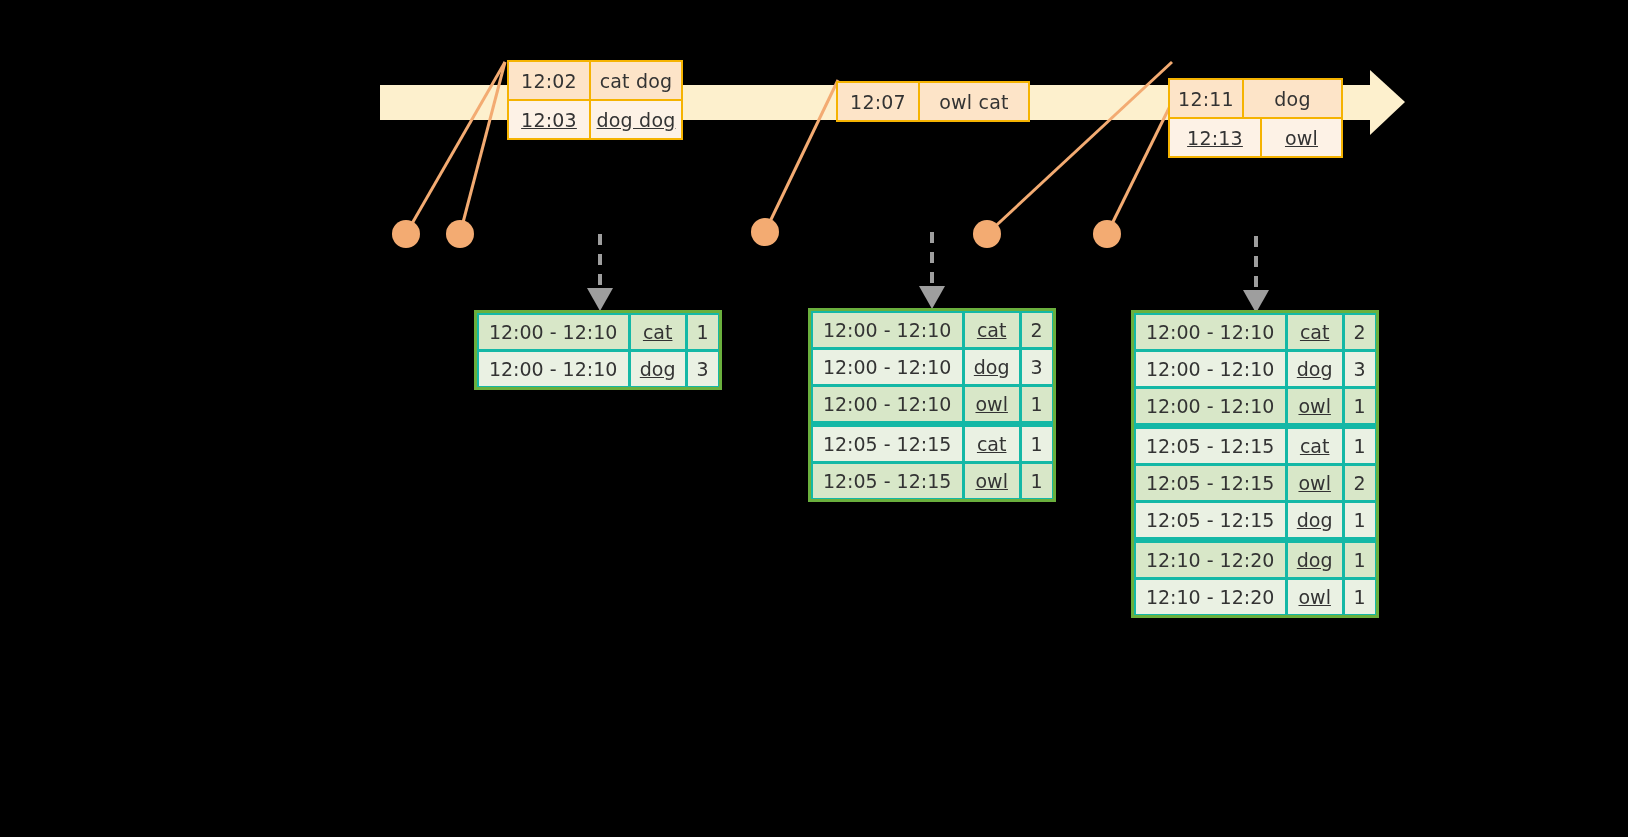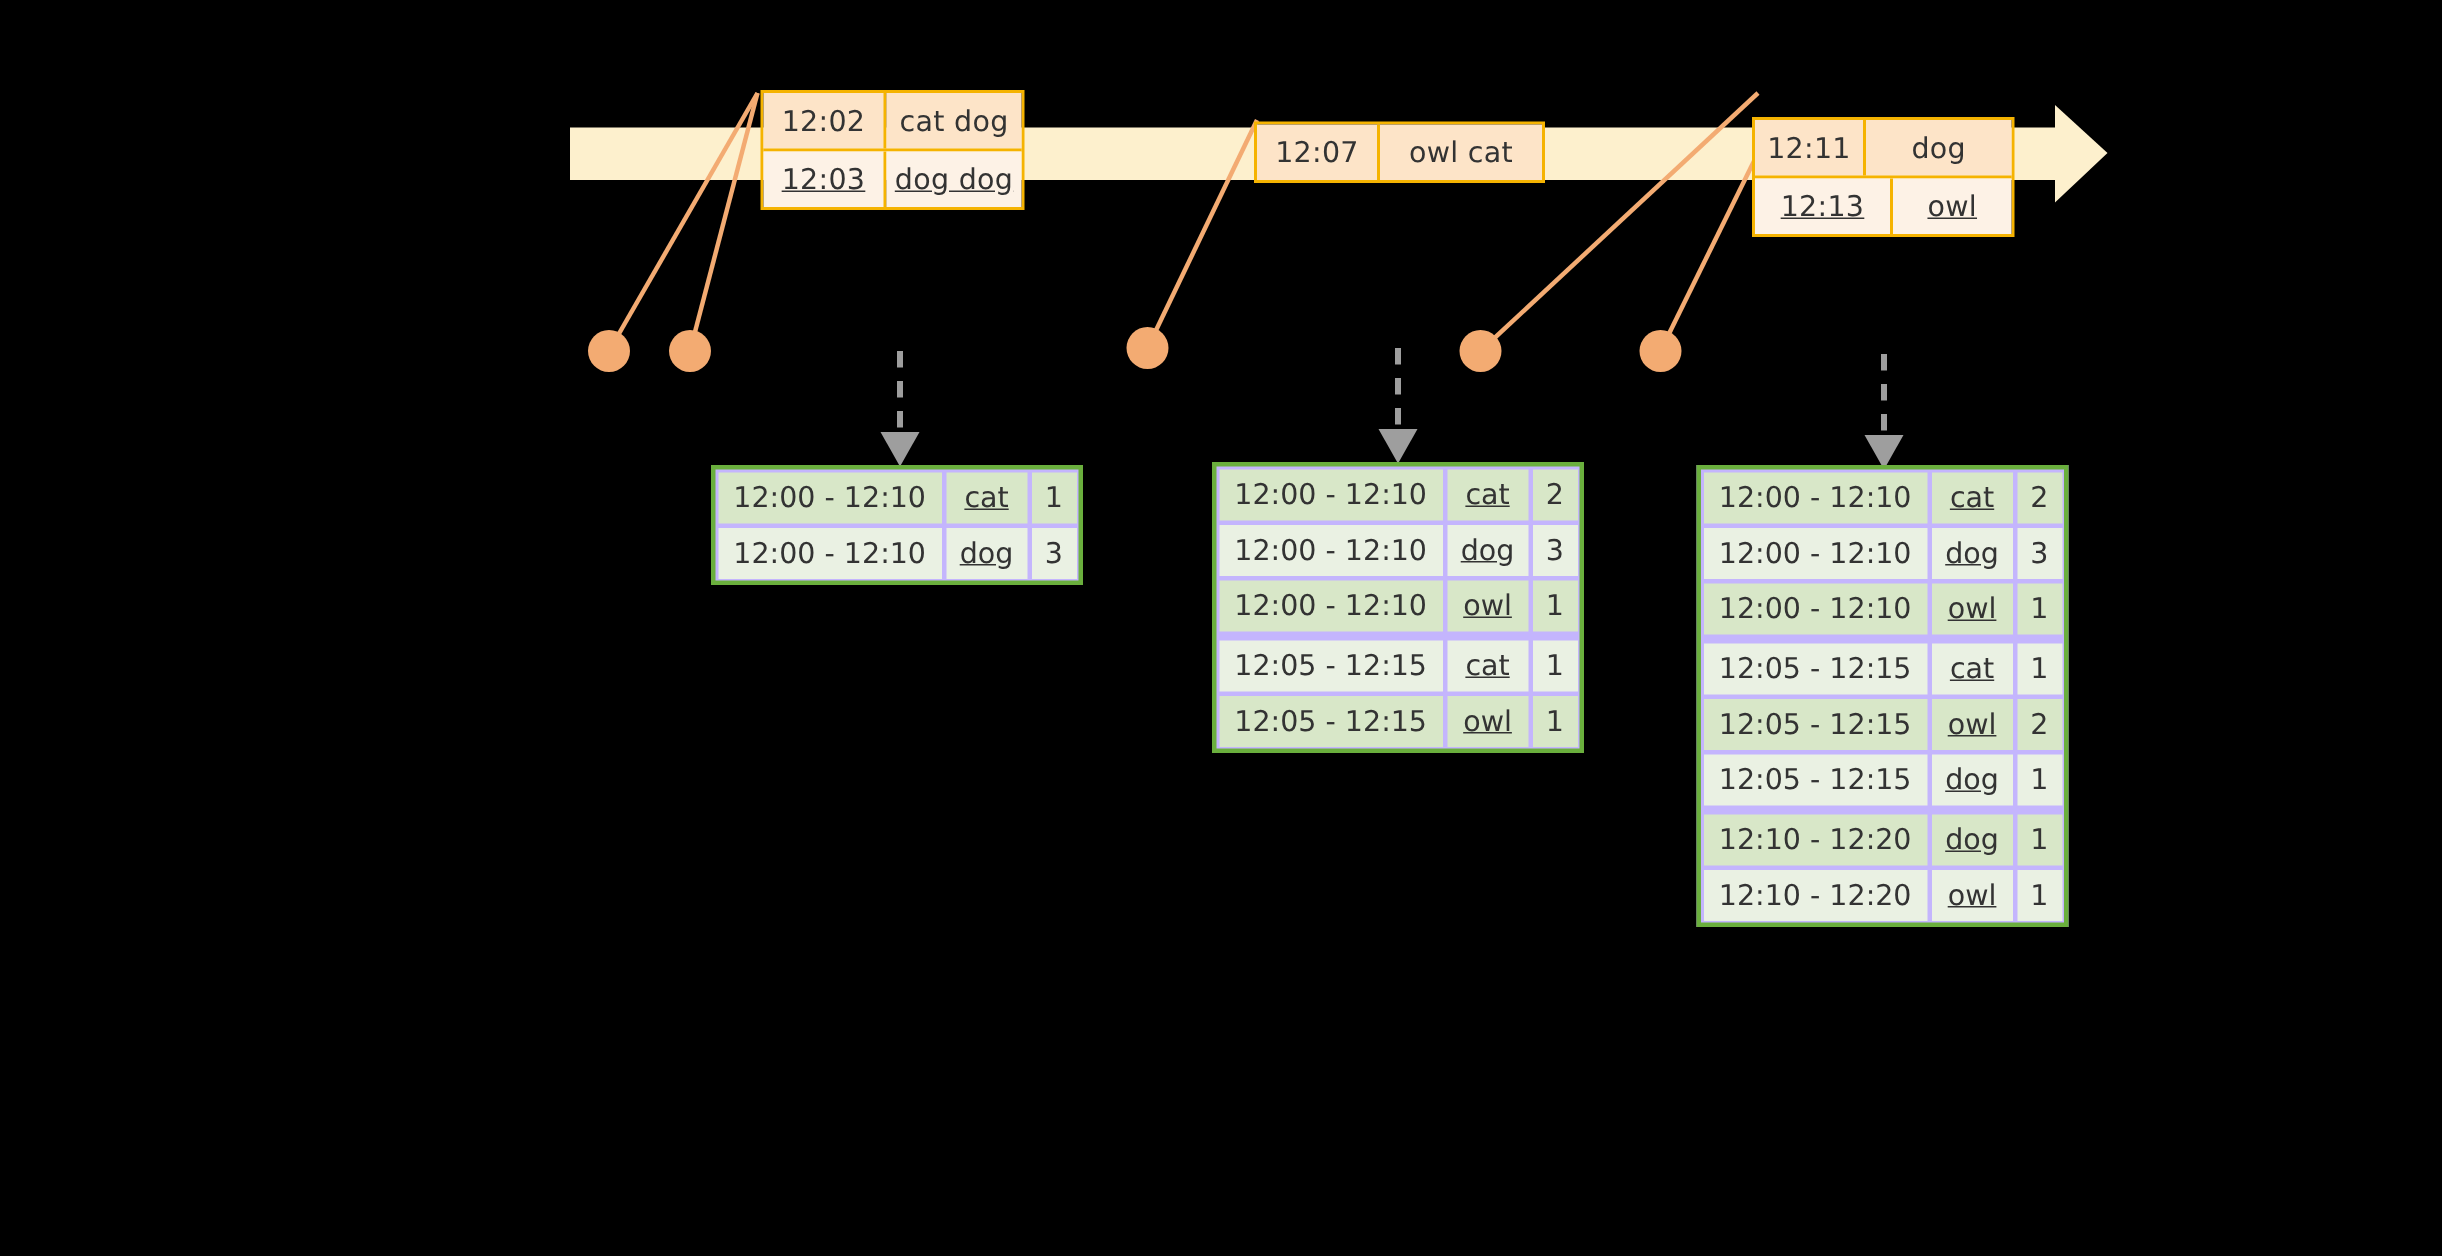--- a/index.html
+++ b/index.html
@@ -20,21 +20,21 @@
   .evt-row.even .evt-cell{background:#fdf2e6;text-decoration:underline;}
 
   
   .dot{position:absolute;width:28px;height:28px;border-radius:50%;background:#f3ab72;}
   svg.links{position:absolute;left:0;top:0;width:1628px;height:837px;pointer-events:none;}
 
   
   svg.arrows{position:absolute;left:0;top:0;width:1628px;height:837px;pointer-events:none;}
 
   
-  .gtable{position:absolute;border:3px solid #6aaf3d;box-sizing:border-box;background:#c4b5fd;}
+  .gtable{position:absolute;border:3px solid #6aaf3d;box-sizing:border-box;background:#14b8a6;}
   .grow{display:flex;}
   .gcell{font-size:19px;color:#333;display:flex;align-items:center;
          box-sizing:border-box;height:34px;margin:1.5px;}
   .gcell.win{justify-content:center;}
   .gcell.key{justify-content:center;text-decoration:underline;}
   .gcell.cnt{justify-content:center;}
   .grow.a .gcell{background:#d8e7c8;}
   .grow.b .gcell{background:#eaf1e3;}
   .grow.gap{height:3px;}
 </style>

